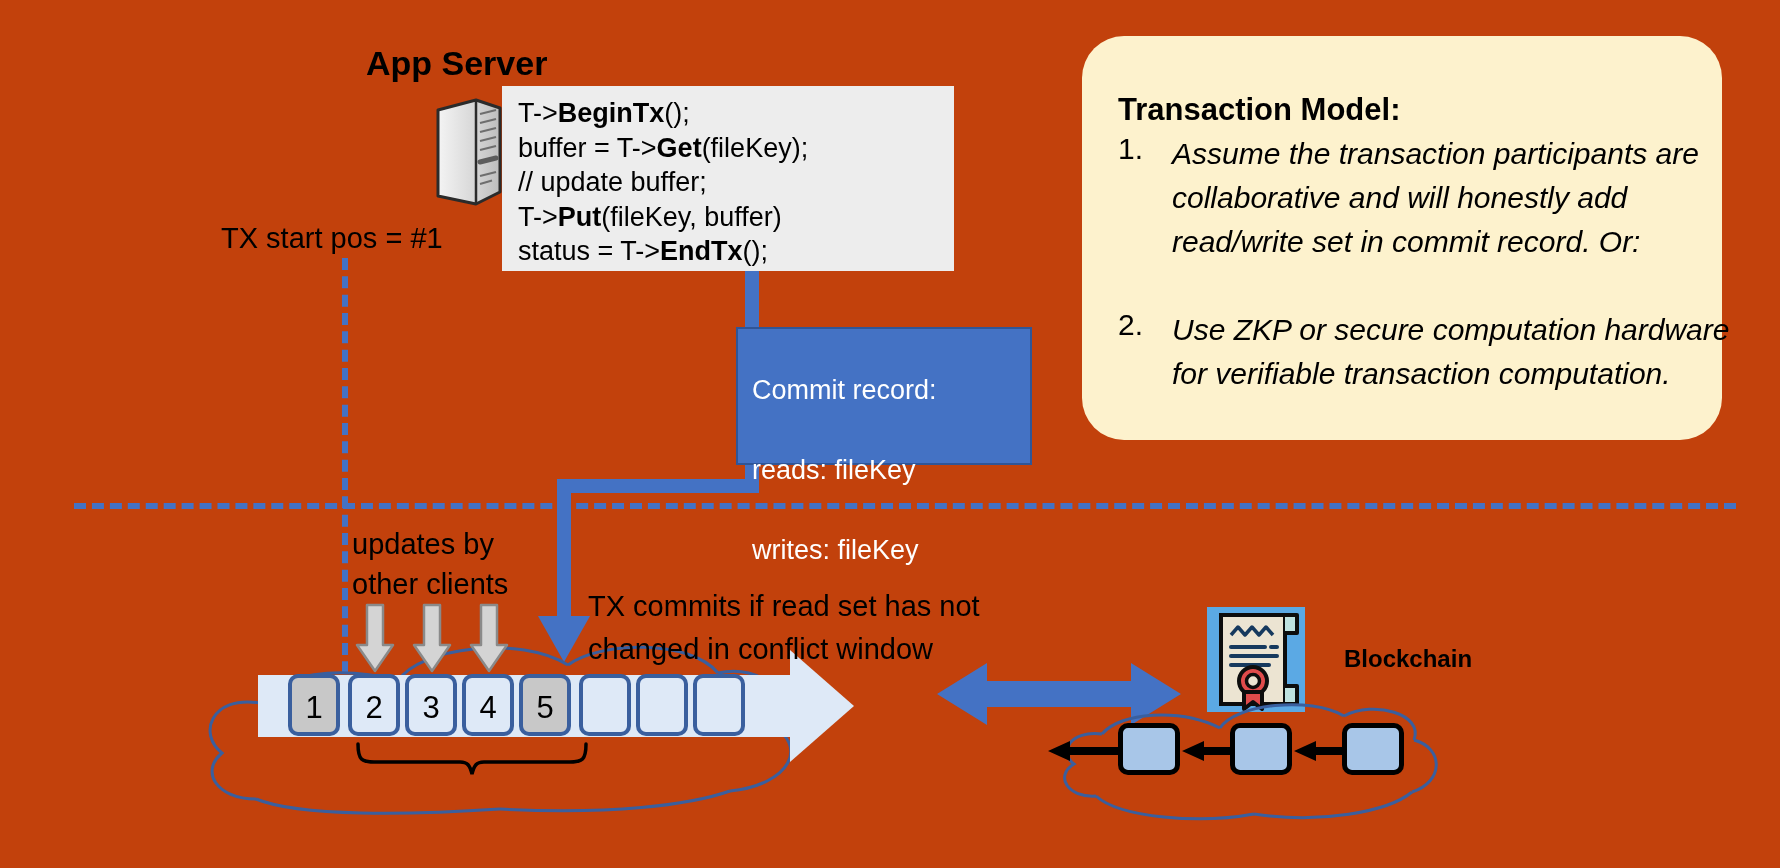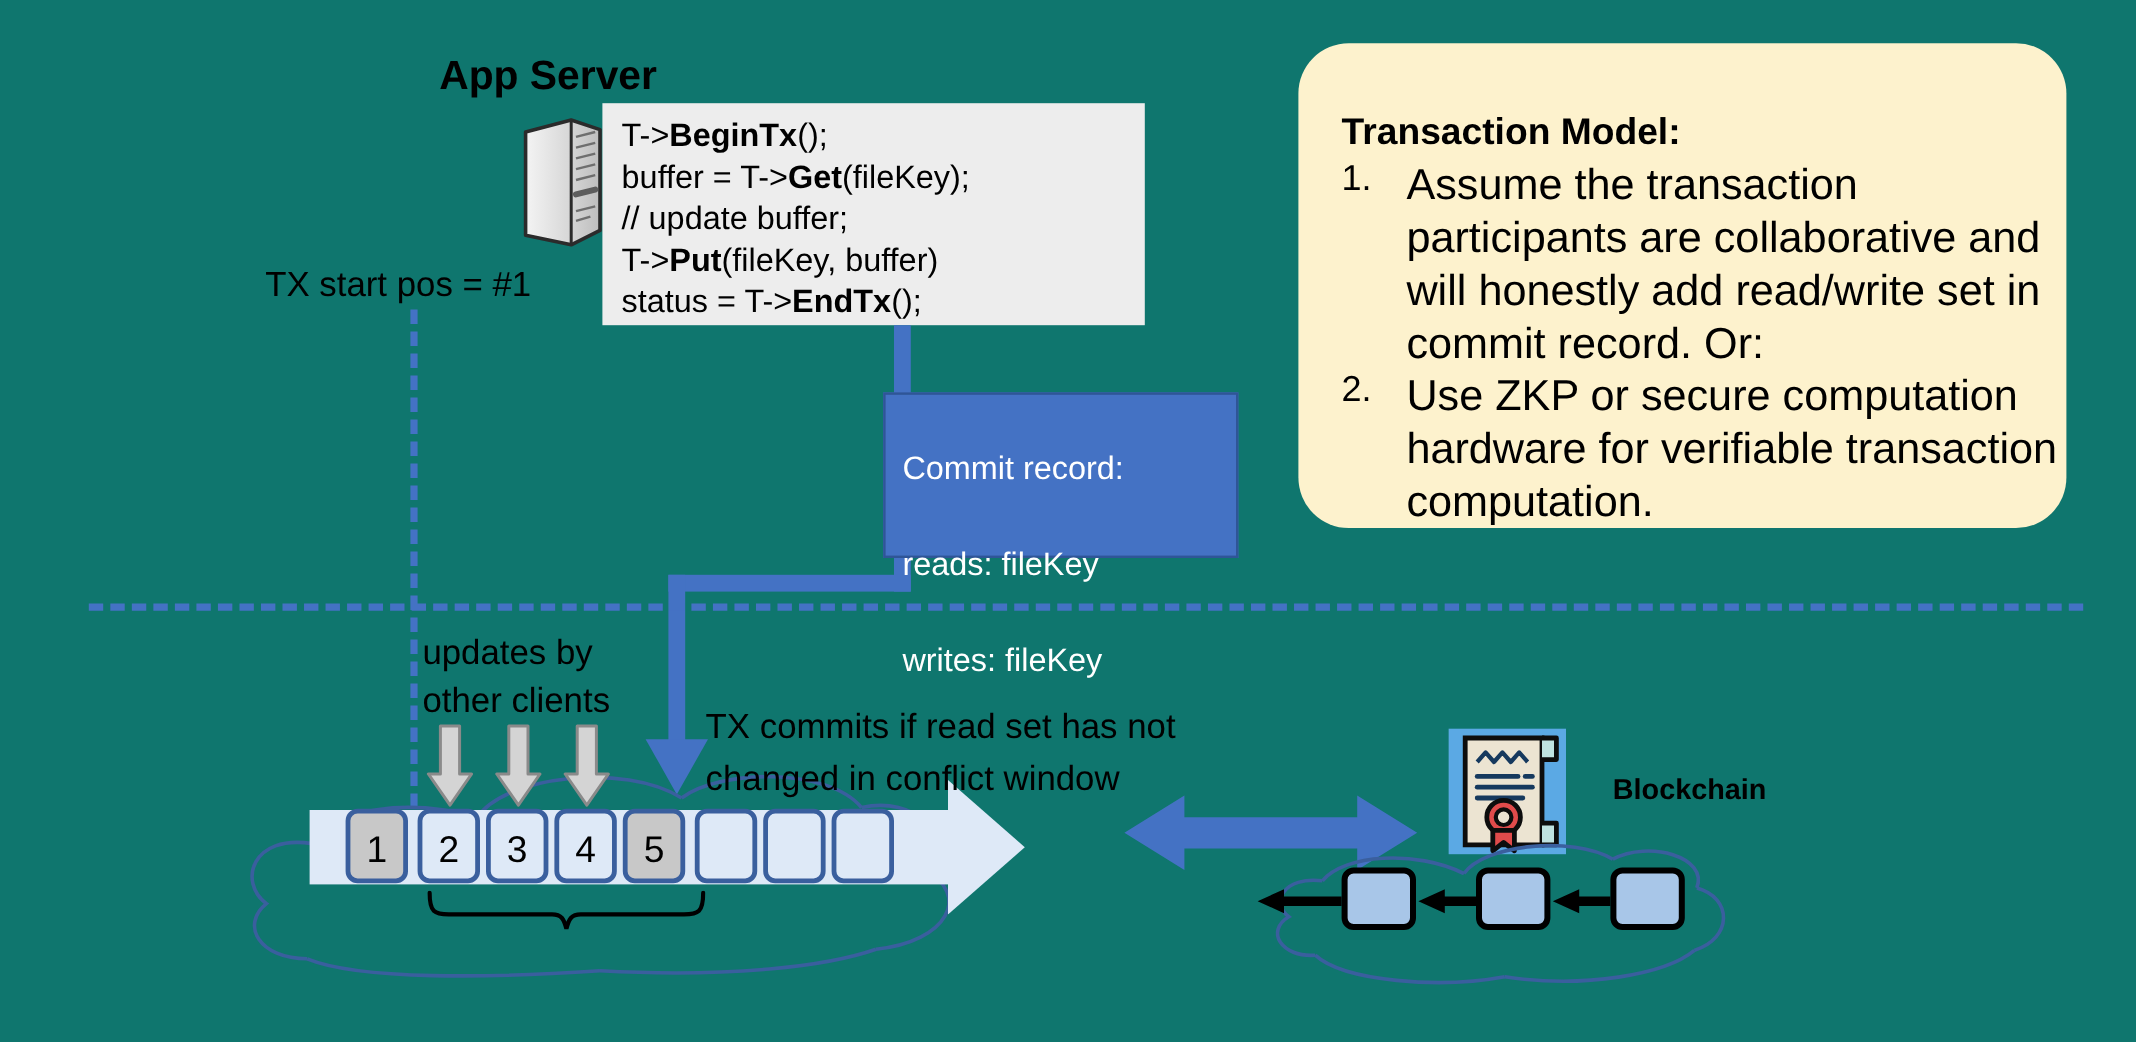--- a/index.html
+++ b/index.html
@@ -9,21 +9,21 @@
   }
   body {
     font-family: "Liberation Sans", sans-serif;
     color: #000000;
   }
   #canvas {
     position: relative;
     width: 1780px;
     height: 868px;
     overflow: hidden;
-    background: #0f766e;
+    background: #c2410c;
   }
   .abs { position: absolute; }
 
   
   #app-server-title {
     left: 366px; top: 44px;
     font-size: 34px;
     font-weight: bold;
     letter-spacing: 0px;
     white-space: nowrap;
@@ -97,22 +97,23 @@
   }
   #model-title {
     position: absolute;
     left: 1118px; top: 92px;
     font-size: 31px;
     font-weight: bold;
     white-space: nowrap;
   }
   .model-item {
     position: absolute;
-    font-size: 36px;
+    font-size: 30px;
     line-height: 44px;
+    font-style: italic;
   }
   .model-num {
     position: absolute;
     font-size: 30px;
   }
   #model-num-1 { left: 1118px; top: 132px; }
   #model-text-1 { left: 1172px; top: 132px; width: 540px; }
   #model-num-2 { left: 1118px; top: 308px; }
   #model-text-2 { left: 1172px; top: 308px; width: 560px; }
 

